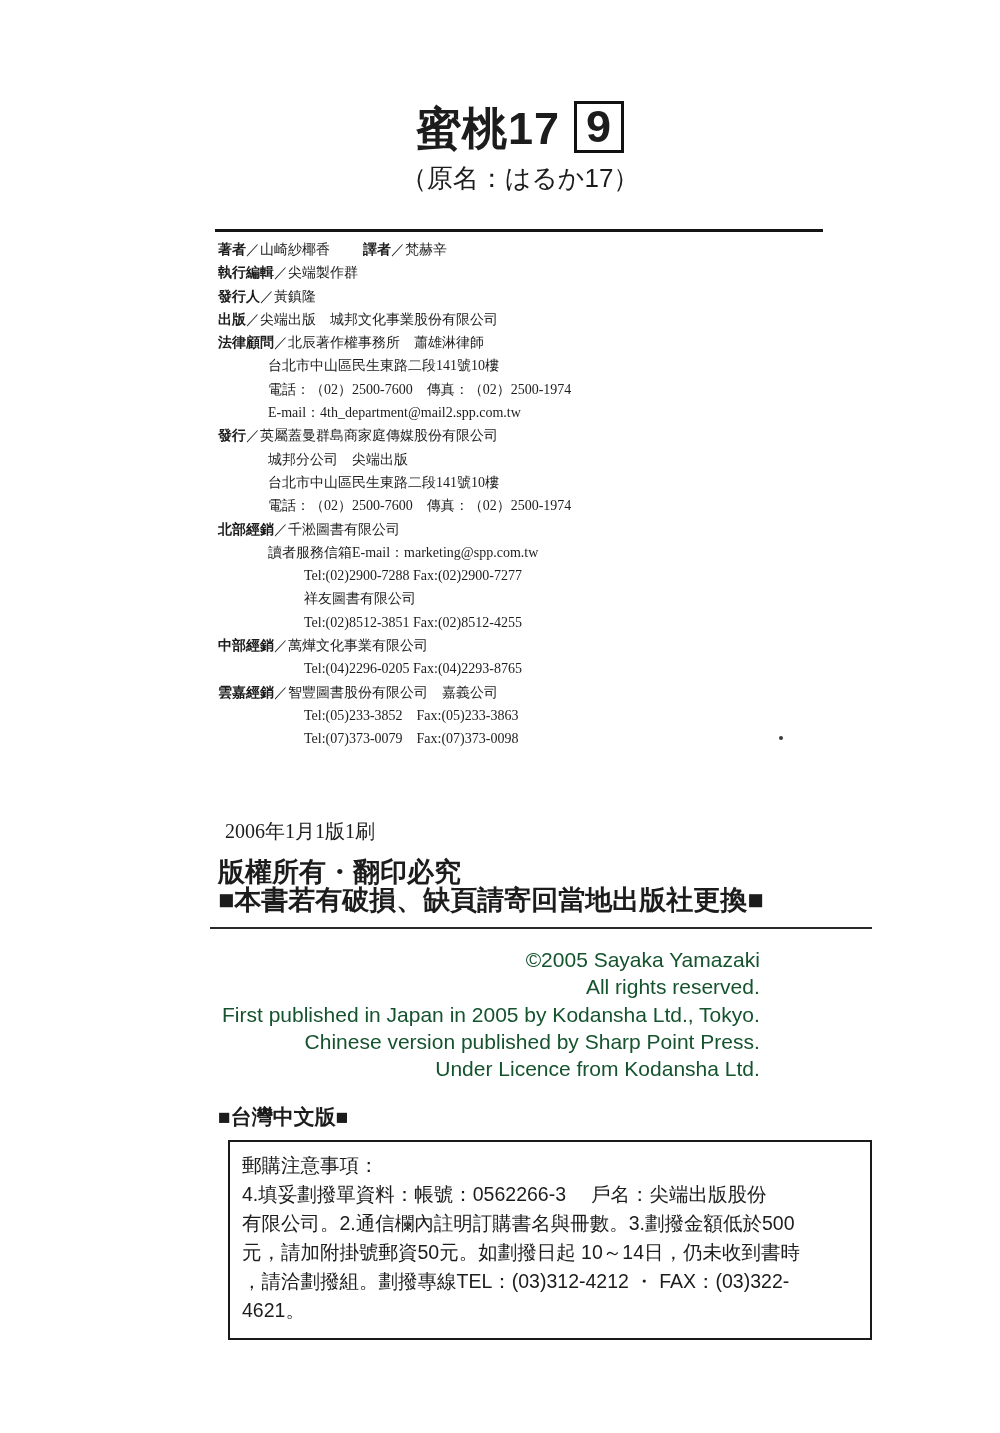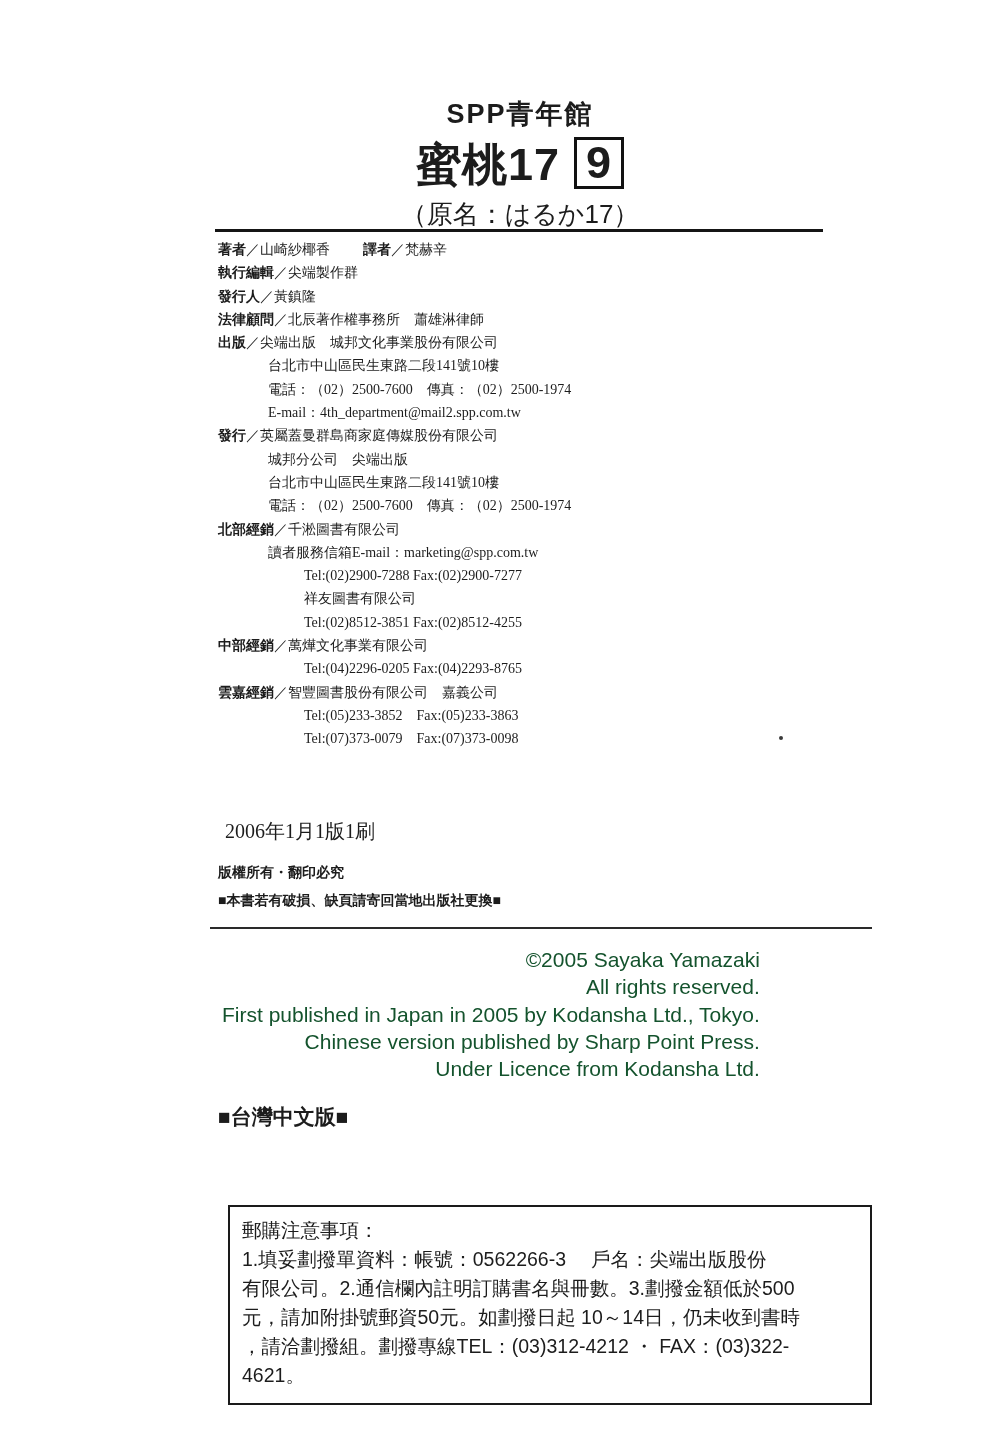--- a/index.html
+++ b/index.html
@@ -21,54 +21,53 @@
   .credits { position:absolute; left:218px; top:238px; font-size:14px; line-height:23.3px; }
   .crow { white-space:nowrap; }
   .lbl { font-family:"Liberation Sans", sans-serif; font-weight:700; }
   .val { font-family:"Liberation Serif", serif; }
   .ind1 { padding-left:50px; }
   .ind2 { padding-left:86px; }
   .pair-gap { display:inline-block; width:33px; }
 
   
   .edition { position:absolute; left:225px; top:818px; font-size:20px; }
-  .rights { position:absolute; left:218px; top:859px; font-family:Liberation Serif, serif; font-weight:700; font-size:14px; line-height:27.5px; }
+  .rights { position:absolute; left:218px; top:859px; font-family:Liberation Serif, serif; font-weight:700; font-size:27px; line-height:27.5px; }
 
   
   .license { position:absolute; left:222px; top:946px; font-family:"Liberation Sans", sans-serif; font-size:21px; line-height:27.3px; color:#14532d;text-align:right; }
 
   
   .taiwan { position:absolute; left:218px; top:1103px; font-family:"Liberation Sans", sans-serif; font-weight:700; font-size:21px; }
 
   
-  .mailbox { position:absolute; left:228px; top:1205px; width:616px; border:2px solid #1a1a1a; padding:9px 12px 13px 12px; font-family:"Liberation Sans", sans-serif; font-size:19.5px; line-height:29px; }
+  .mailbox { position:absolute; left:228px; top:1140px; width:616px; border:2px solid #1a1a1a; padding:9px 12px 13px 12px; font-family:"Liberation Sans", sans-serif; font-size:19.5px; line-height:29px; }
   .mailbox div { white-space:nowrap; }
 
   
   .artifact-dot { position:absolute; left:779px; top:736px; width:4px; height:4px; border-radius:50%; background:#3a3a3a; }
 </style>
 </head>
 <body>
 
 <div class="page">
 
   <div class="header">
-    <div class="imprint">SPP青年館</div>
     <div class="title-line"><span>蜜桃17</span><span class="vol-badge">9</span></div>
     <div class="original-title">（原名：はるか17）</div>
   </div>
 
   <div class="rule1"></div>
 
   <div class="credits">
     <div class="crow"><span class="lbl">著者</span><span class="val">／山崎紗椰香</span><span class="pair-gap"></span><span class="lbl">譯者</span><span class="val">／梵赫辛</span></div>
     <div class="crow"><span class="lbl">執行編輯</span><span class="val">／尖端製作群</span></div>
     <div class="crow"><span class="lbl">發行人</span><span class="val">／黃鎮隆</span></div>
+    <div class="crow"><span class="lbl">出版</span><span class="val">／尖端出版　城邦文化事業股份有限公司</span></div>
     <div class="crow"><span class="lbl">法律顧問</span><span class="val">／北辰著作權事務所　蕭雄淋律師</span></div>
-    <div class="crow"><span class="lbl">出版</span><span class="val">／尖端出版　城邦文化事業股份有限公司</span></div>
     <div class="crow ind1"><span class="val">台北市中山區民生東路二段141號10樓</span></div>
     <div class="crow ind1"><span class="val">電話：（02）2500-7600　傳真：（02）2500-1974</span></div>
     <div class="crow ind1"><span class="val">E-mail：4th_department@mail2.spp.com.tw</span></div>
     <div class="crow"><span class="lbl">發行</span><span class="val">／英屬蓋曼群島商家庭傳媒股份有限公司</span></div>
     <div class="crow ind1"><span class="val">城邦分公司　尖端出版</span></div>
     <div class="crow ind1"><span class="val">台北市中山區民生東路二段141號10樓</span></div>
     <div class="crow ind1"><span class="val">電話：（02）2500-7600　傳真：（02）2500-1974</span></div>
     <div class="crow"><span class="lbl">北部經銷</span><span class="val">／千淞圖書有限公司</span></div>
     <div class="crow ind1"><span class="val">讀者服務信箱E-mail：marketing@spp.com.tw</span></div>
     <div class="crow ind2"><span class="val">Tel:(02)2900-7288  Fax:(02)2900-7277</span></div>
@@ -97,20 +96,20 @@
     <div>All rights reserved.</div>
     <div>First published in Japan in 2005 by Kodansha Ltd., Tokyo.</div>
     <div>Chinese version published by Sharp Point Press.</div>
     <div>Under Licence from Kodansha Ltd.</div>
   </div>
 
   <div class="taiwan">■台灣中文版■</div>
 
   <div class="mailbox">
     <div>郵購注意事項：</div>
-    <div>1.填妥劃撥單資料：帳號：0562266-3　 戶名：尖端出版股份</div>
+    <div>4.填妥劃撥單資料：帳號：0562266-3　 戶名：尖端出版股份</div>
     <div>有限公司。2.通信欄內註明訂購書名與冊數。3.劃撥金額低於500</div>
     <div>元，請加附掛號郵資50元。如劃撥日起 10～14日，仍未收到書時</div>
     <div>，請洽劃撥組。劃撥專線TEL：(03)312-4212 ・ FAX：(03)322-</div>
     <div>4621。</div>
   </div>
 
 </div>
 
 </body></html>

